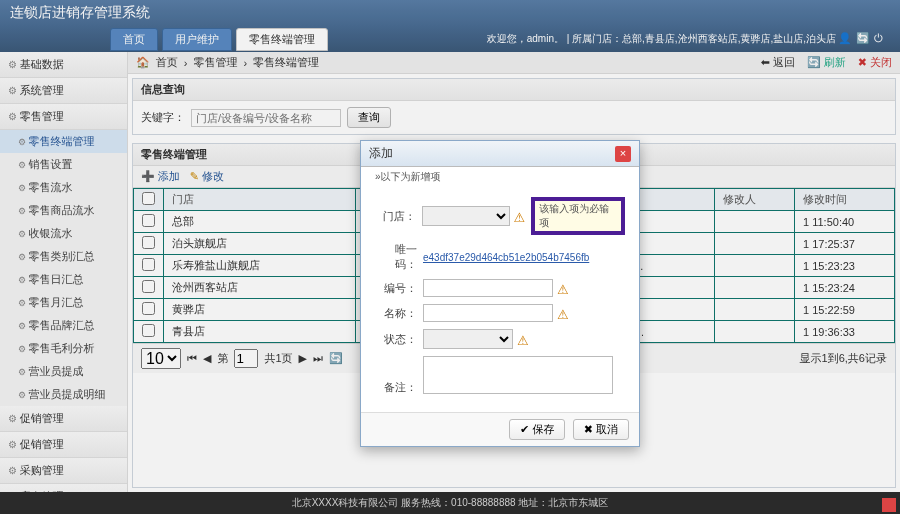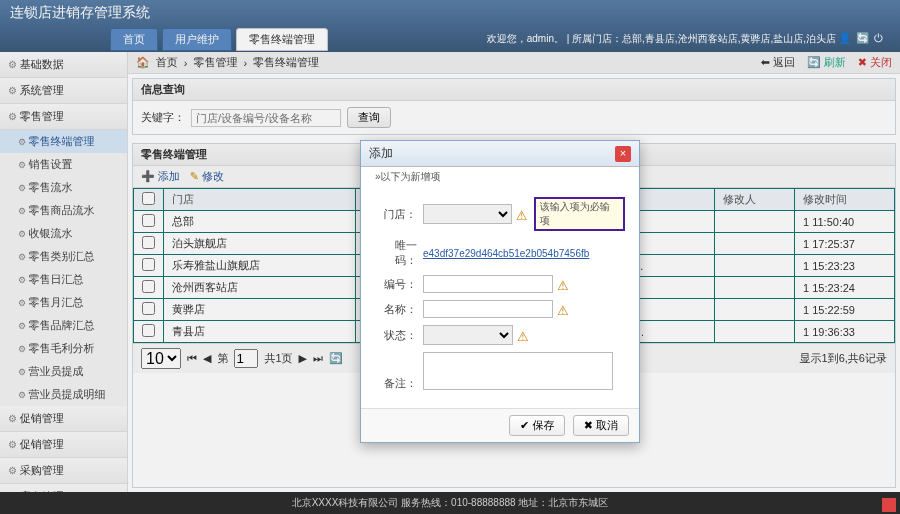--- a/index.html
+++ b/index.html
@@ -46,21 +46,21 @@
 .modal-close { margin-left: auto; width: 16px; height: 16px; background: #d44; color: #fff; text-align: center; line-height: 14px; cursor: pointer; font-size: 11px; border-radius: 2px; }
 .modal-body { padding: 10px 14px; }
 .frow { display: flex; align-items: center; margin-bottom: 7px; font-size: 11px; }
 .frow label { width: 42px; text-align: right; margin-right: 6px; color: #444; }
 .frow input,.frow select,.frow textarea { border: 1px solid #bbb; padding: 2px 3px; font-size: 11px; }
 .frow input { width: 130px; }
 .frow select { width: 90px; }
 .frow textarea { width: 190px; height: 38px; resize: none; }
 .warn { display: inline-block; width: 14px; height: 12px; margin-left: 4px; color: #cc7a00; }
 .warn::before { content: "⚠"; font-size: 13px; }
-.hint { font-size: 10px; color: #555; background: #fffce5; border: 2px solid #4c1d95; padding: 1px 4px; margin-left: 4px; font-family: Liberation Mono, monospace; }
+.hint { font-size: 10px; color: #555; background: #fffce5; border: 4px solid #4c1d95; padding: 1px 4px; margin-left: 4px; font-family: Liberation Mono, monospace; }
 .link { color: #2a5aaa; text-decoration: underline; }
 .modal-foot { text-align: right; padding: 6px 10px; border-top: 1px solid #ddd; background: #f8f8f8; }
 .modal-foot .btn { margin-left: 4px; }
 .footer { position: absolute; bottom: 0; left: 0; right: 0; height: 22px; background: #2a2a2a; color: #ccc; font-size: 10px; text-align: center; line-height: 22px; }
 .footer .flag { position: absolute; right: 4px; bottom: 2px; width: 14px; height: 14px; background: #d44; }
 
 .watermark { position: absolute; top: 145px; left: 140px; font-size: 28px; color: rgba(60,60,60,0.35); font-style: italic; pointer-events: none; font-family: Georgia, serif; }
 </style>
 </head>
 <body>

